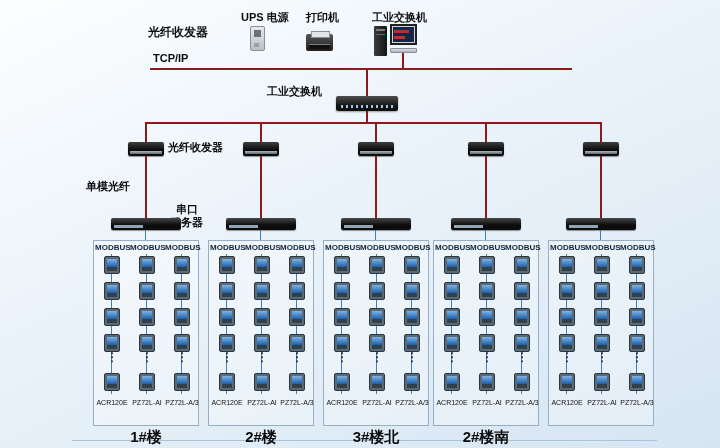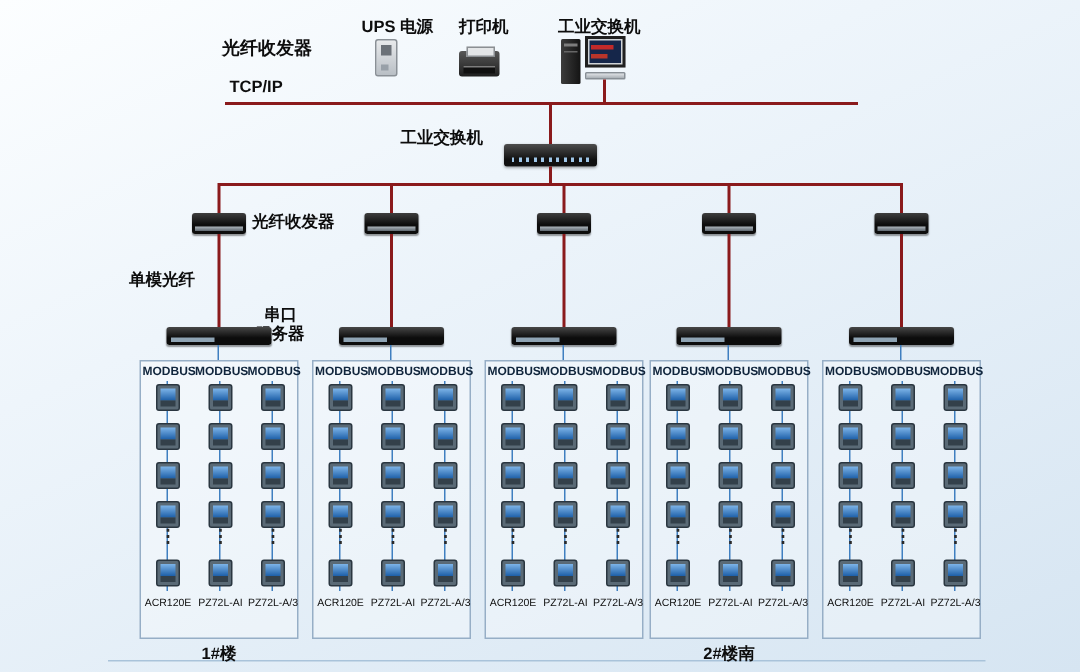--- a/index.html
+++ b/index.html
@@ -52,21 +52,21 @@
                  background:linear-gradient(180deg,#3e3e3e,#0d0d0d 55%); box-shadow:0 1px 1px rgba(0,0,0,.4); }
   .transceiver::after { content:""; position:absolute; left:2px; right:2px; bottom:2px; height:3px;
                         background:linear-gradient(#aeb6bd,#5f6870); }
   .server { position:absolute; left:18px; top:96px; width:70px; height:12px; border-radius:2px;
             background:linear-gradient(180deg,#474747,#0c0c0c 60%); box-shadow:0 1px 1px rgba(0,0,0,.4); }
   .server::after { content:""; position:absolute; left:3px; bottom:2px; width:42%; height:3px; background:#8fa4b4; }
 
   .gbox { position:absolute; left:0; top:118px; width:106px; height:186px;
           border:1px solid #96aec6; background:rgba(255,255,255,.32); }
   .bldg { position:absolute; top:306px; width:100%; text-align:center;
-          font-size:11px; font-weight:bold; color:#0d0d0d; }
+          font-size:15px; font-weight:bold; color:#0d0d0d; }
 
   .mcol { position:absolute; top:0; width:34px; height:100%; }
   .modbus-label { position:absolute; top:2px; width:100%; text-align:center;
                   font-size:8px; font-weight:bold; color:#10253c; letter-spacing:0; }
   .colline { position:absolute; left:16px; top:13px; width:1px; height:140px; background:#3f7fc0; }
   .meter { position:absolute; left:9px; width:16px; height:18px; border:1px solid #2a3640;
            border-radius:2px; background:#5a6a76; }
   .meter::before { content:""; position:absolute; left:2px; top:2px; right:2px; height:8px;
                    background:linear-gradient(#7db4e8,#1d5fa8); }
   .meter::after  { content:""; position:absolute; left:2px; bottom:2px; right:2px; height:4px; background:#33404a; }
@@ -187,20 +187,21 @@
           <div class="colline"></div>
           <div class="meter" style="top: 15px;"></div>
           <div class="meter" style="top: 41px;"></div>
           <div class="meter" style="top: 67px;"></div>
           <div class="meter" style="top: 93px;"></div>
           <div class="meter" style="top: 132px;"></div>
           <div class="dots">⋮</div>
           <div class="model-label">PZ72L-A/3</div>
         </div>
       </div>
+    <div class="bldg">2#楼</div>
   </div>
 
   <div class="branch" style="left:323px">
     <div class="vline" style="left:52px;top:0;height:20px"></div>
     <div class="transceiver"></div>
     <div class="vline" style="left:52px;top:34px;height:62px"></div>
     <div class="server"></div>
     <div class="bline" style="left:52px;top:108px;height:10px"></div>
     <div class="gbox">
         <div class="mcol" style="left: 1px;">
@@ -230,20 +231,21 @@
           <div class="colline"></div>
           <div class="meter" style="top: 15px;"></div>
           <div class="meter" style="top: 41px;"></div>
           <div class="meter" style="top: 67px;"></div>
           <div class="meter" style="top: 93px;"></div>
           <div class="meter" style="top: 132px;"></div>
           <div class="dots">⋮</div>
           <div class="model-label">PZ72L-A/3</div>
         </div>
       </div>
+    <div class="bldg">3#楼北</div>
   </div>
 
   <div class="branch" style="left:433px">
     <div class="vline" style="left:52px;top:0;height:20px"></div>
     <div class="transceiver"></div>
     <div class="vline" style="left:52px;top:34px;height:62px"></div>
     <div class="server"></div>
     <div class="bline" style="left:52px;top:108px;height:10px"></div>
     <div class="gbox">
         <div class="mcol" style="left: 1px;">

